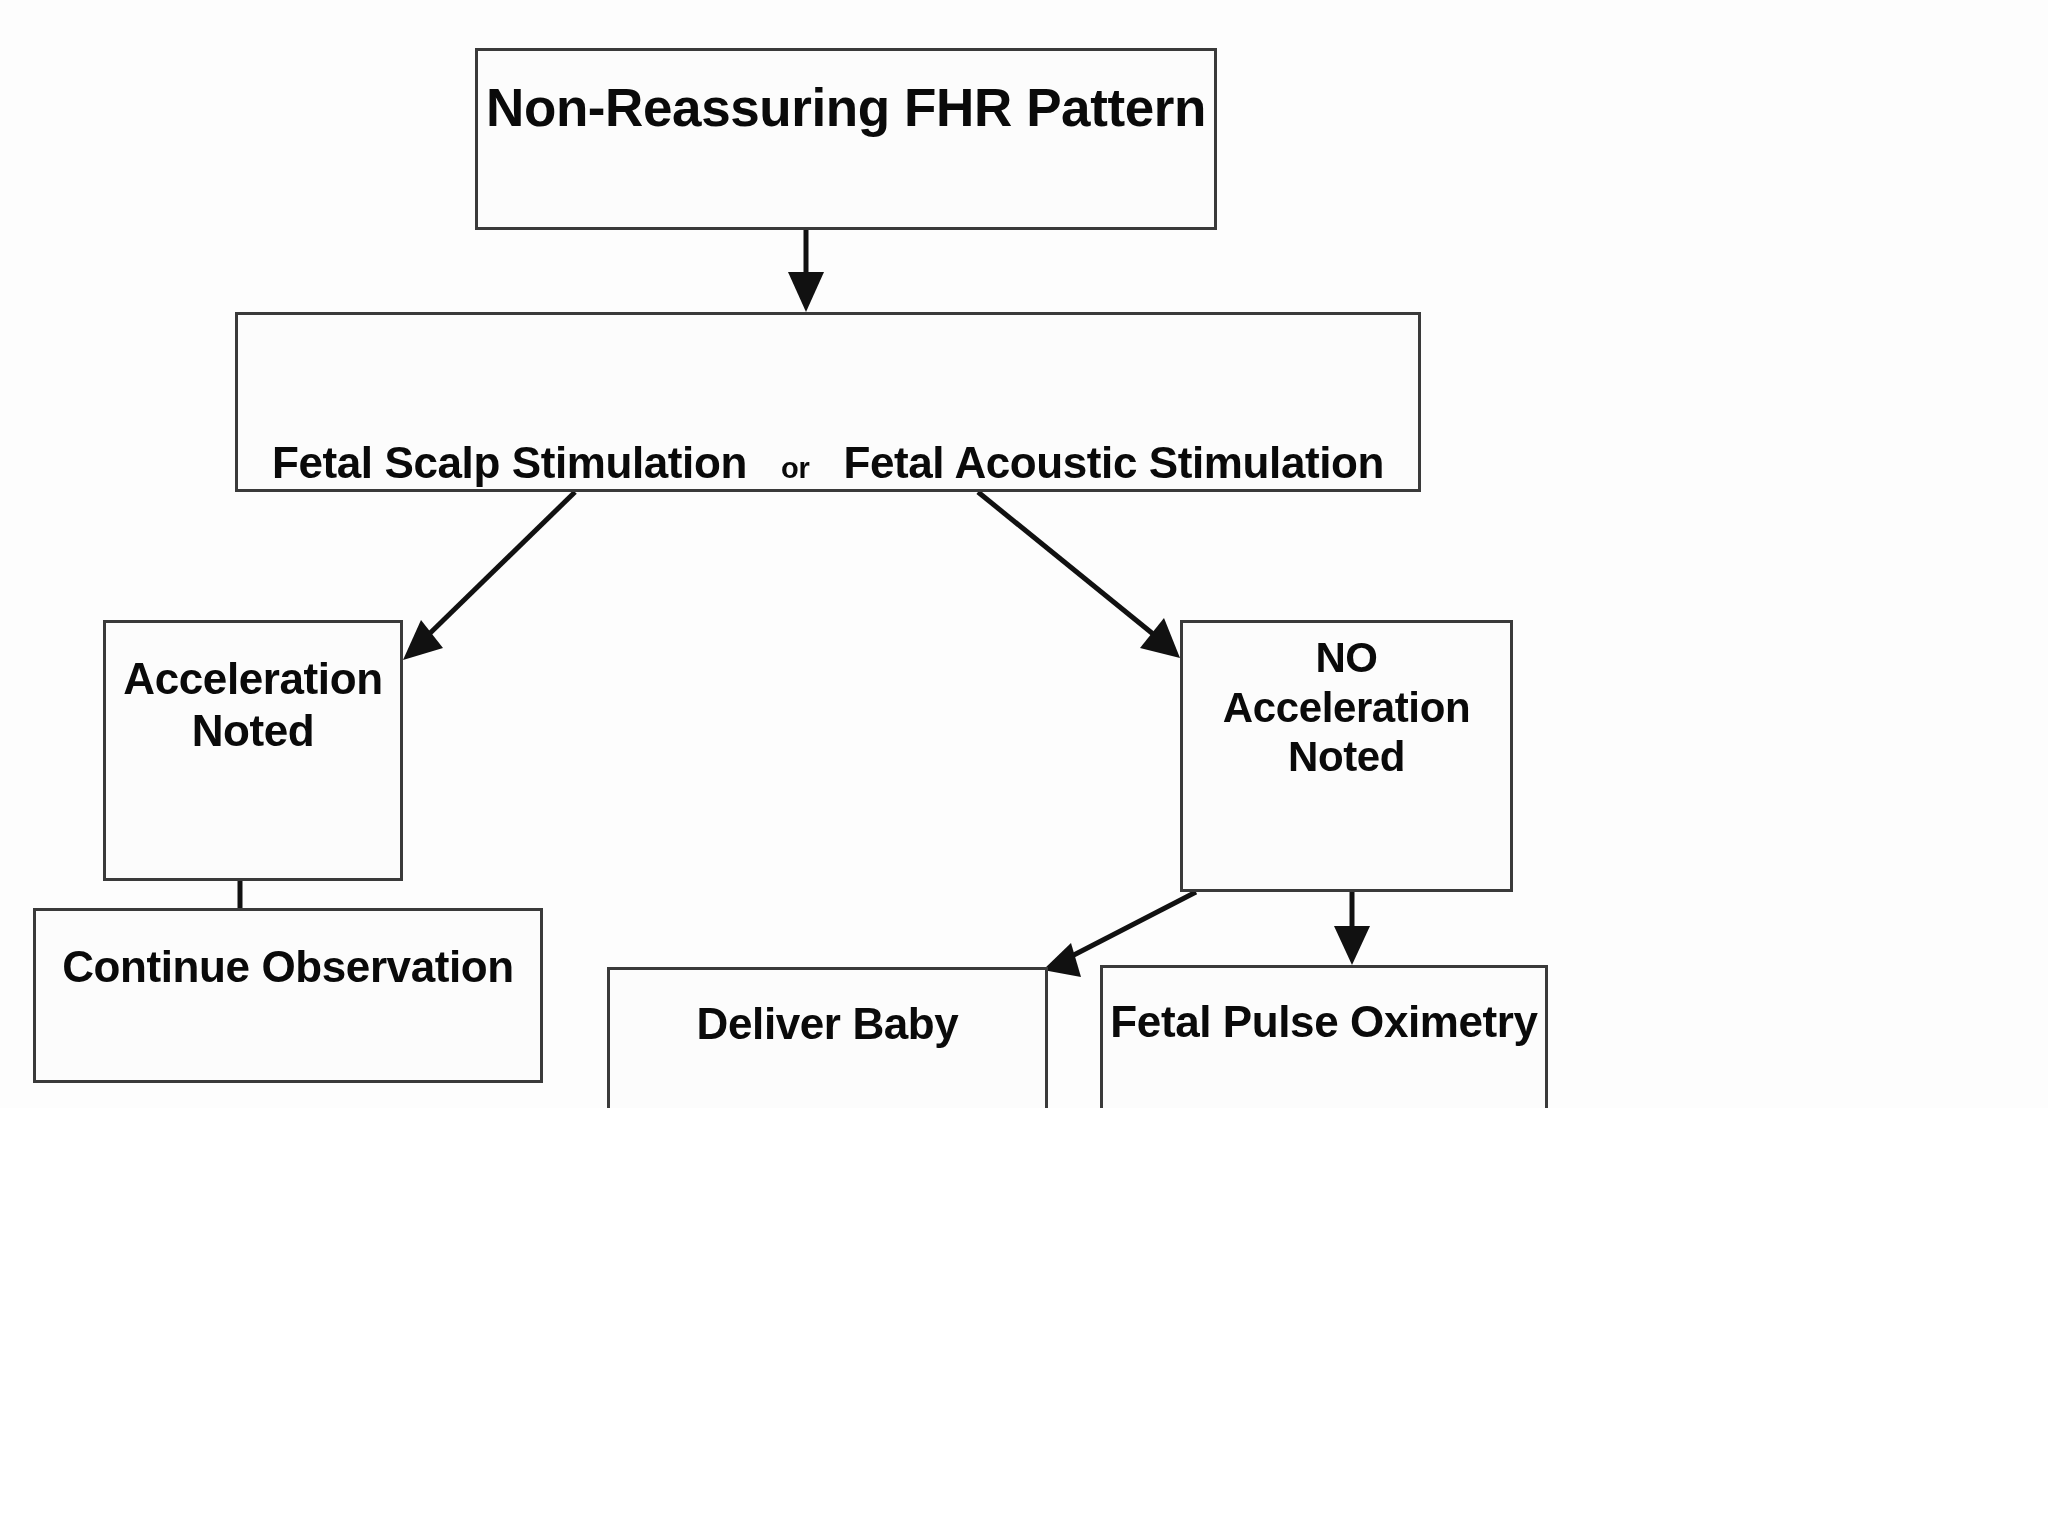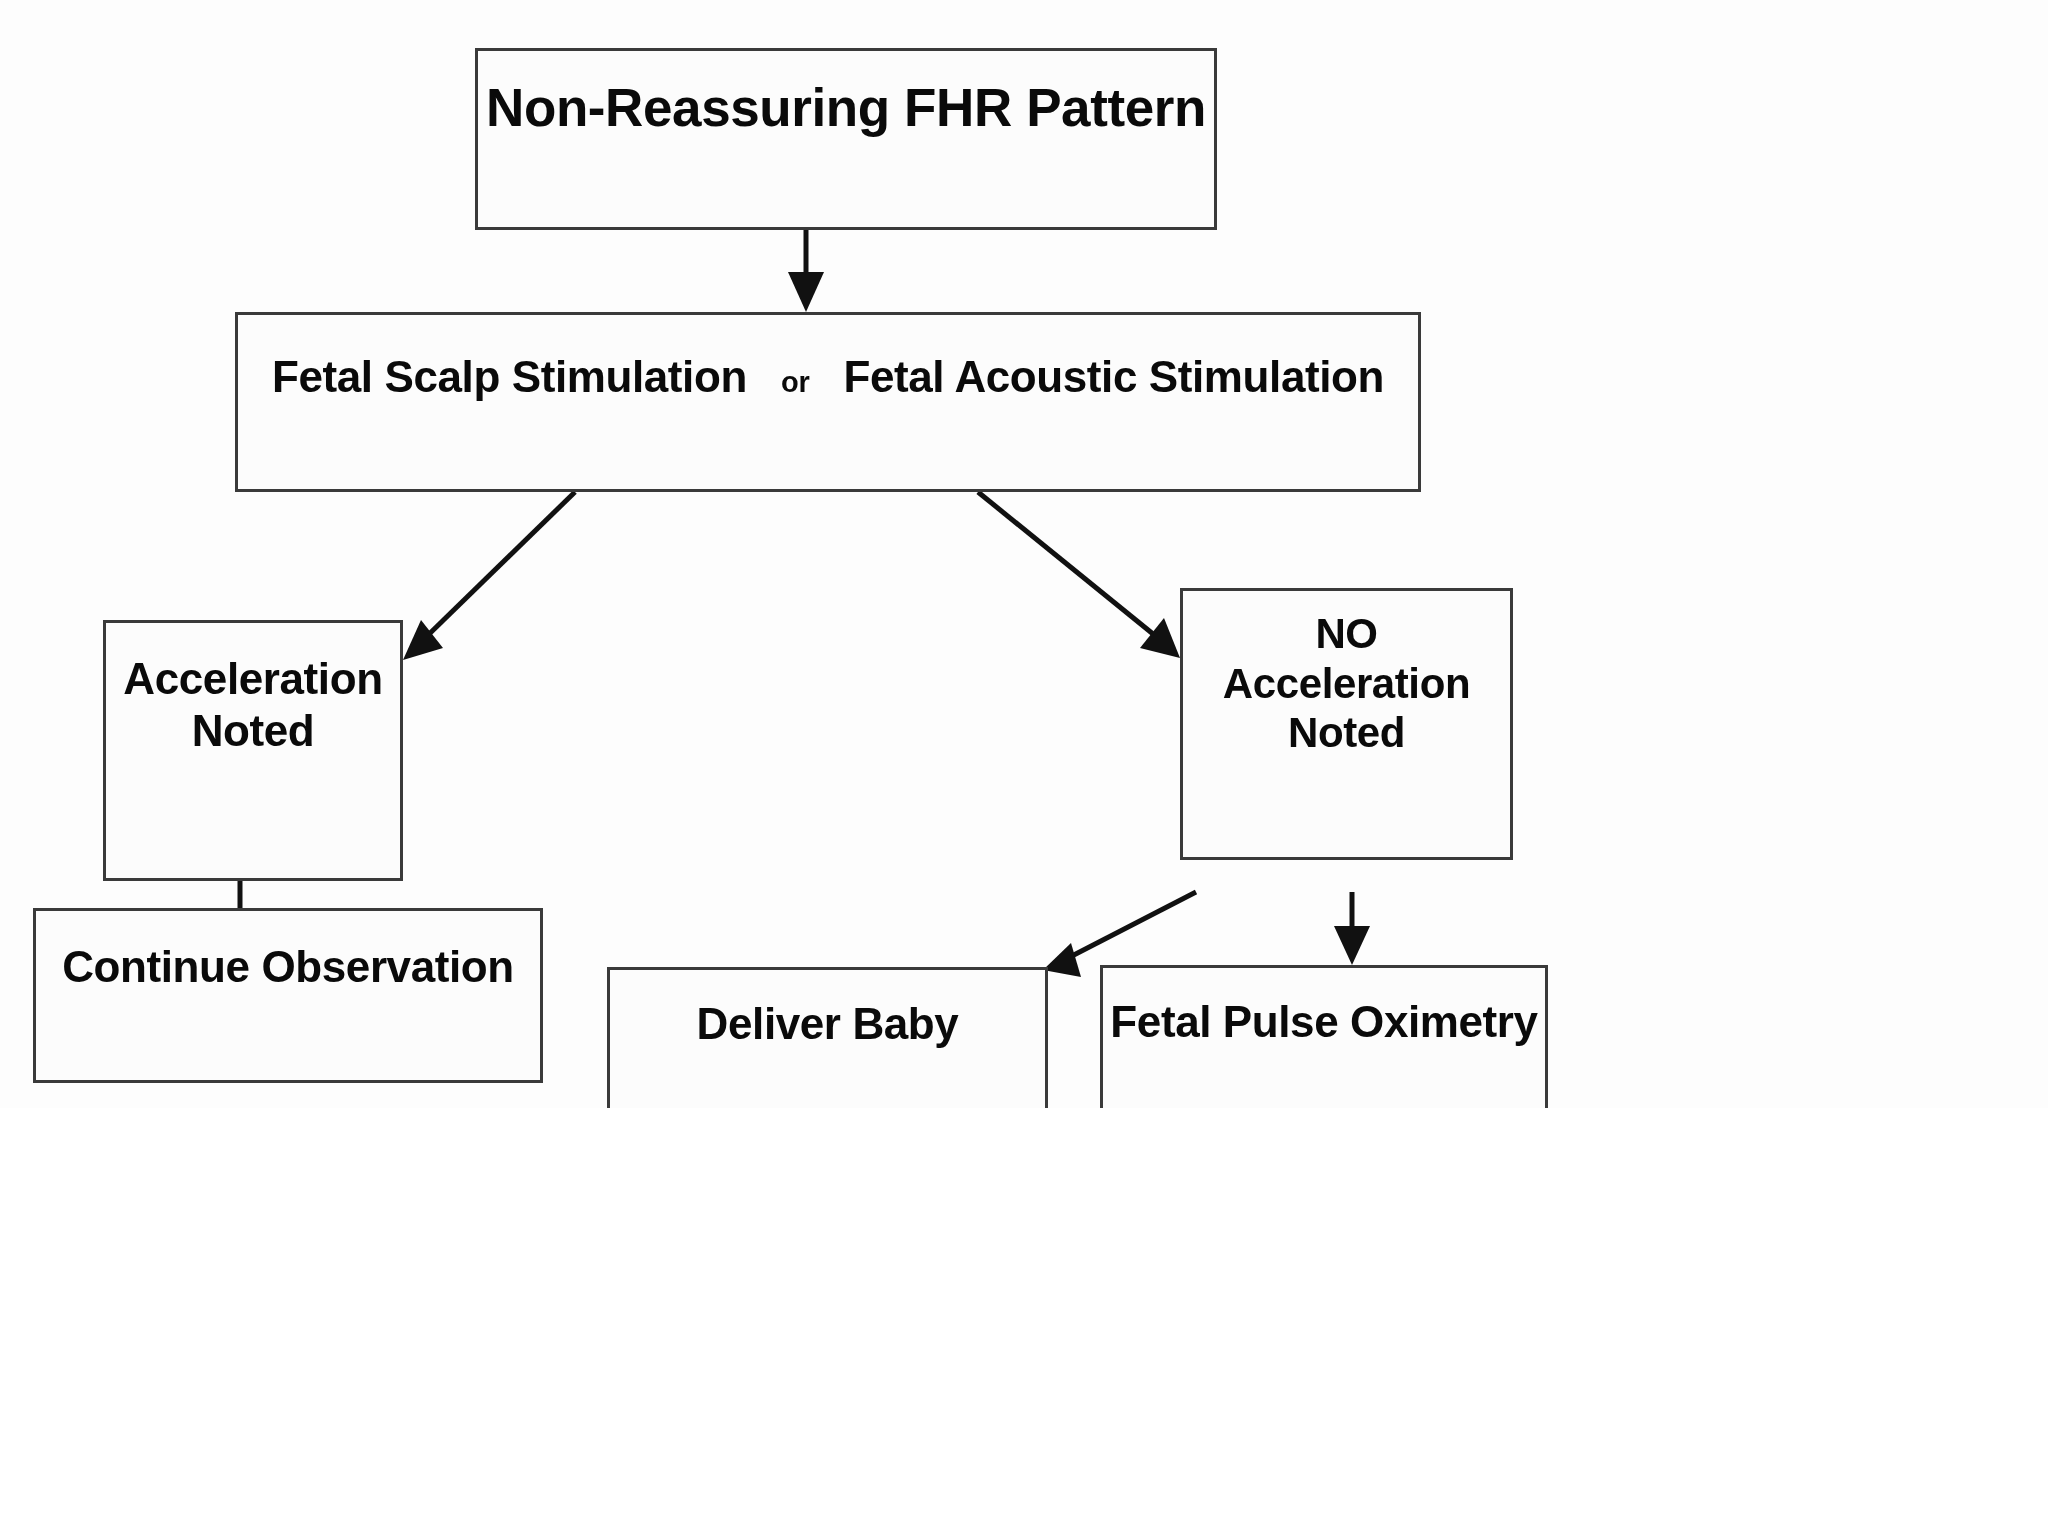--- a/index.html
+++ b/index.html
@@ -39,43 +39,42 @@
   }
   
   #node-root {
     left: 475px; top: 48px; width: 742px; height: 182px;
     align-items: flex-start;
     padding-top: 26px;
     font-size: 53px;
   }
   #node-stimulation {
     left: 235px; top: 312px; width: 1186px; height: 180px;
-    align-items: flex-start;
-    padding-top: 36px;
+    align-items: flex-end;
     font-size: 44px;
   }
   #node-stimulation .row {
     display: flex;
     width: 100%;
     align-items: baseline;
     justify-content: space-between;
     padding: 0 34px 0 34px;
     box-sizing: border-box;
   }
   #node-stimulation .row .seg-or { font-size: 29px; }
   #node-accel {
     left: 103px; top: 620px; width: 300px; height: 261px;
     align-items: flex-start;
     padding-top: 30px;
     font-size: 44px;
   }
   #node-noaccel {
-    left: 1180px; top: 588px; width: 333px; height: 272px;
+    left: 1180px; top: 620px; width: 333px; height: 272px;
     align-items: flex-start;
-    padding-top: 18px;
+    padding-top: 10px;
     font-size: 42px;
   }
   #node-continue {
     left: 33px; top: 908px; width: 510px; height: 175px;
     align-items: flex-start;
     padding-top: 30px;
     font-size: 44px;
   }
   #node-deliver {
     left: 607px; top: 967px; width: 441px; height: 173px;

